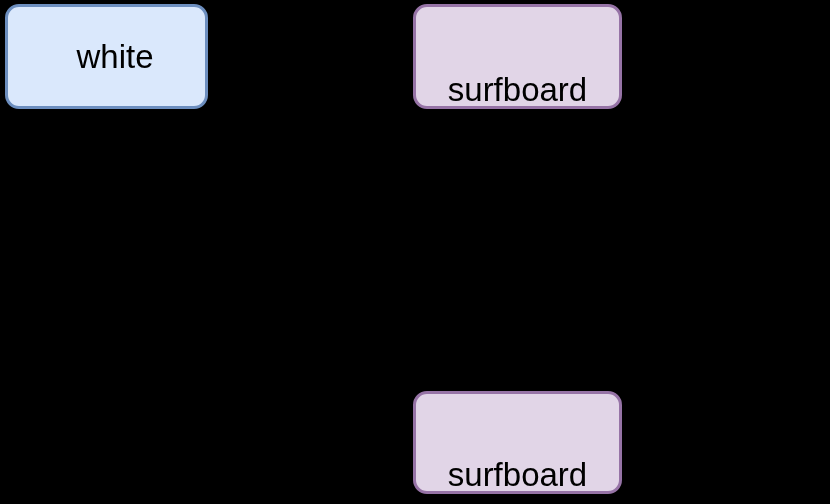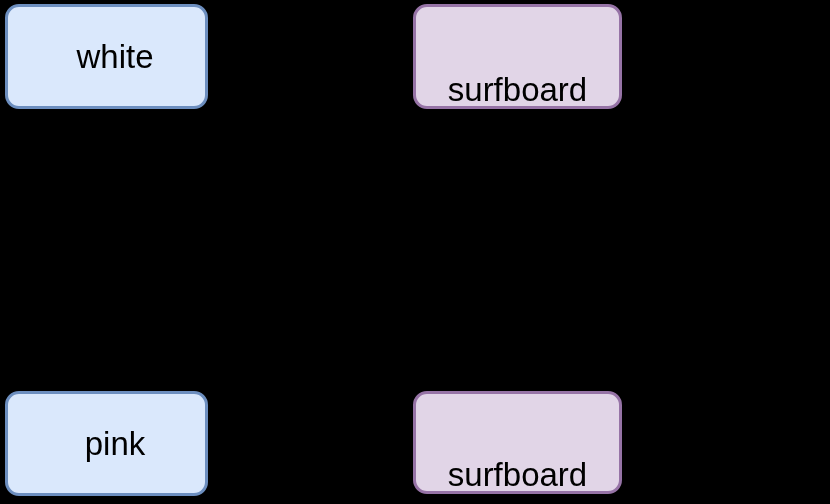--- a/index.html
+++ b/index.html
@@ -68,21 +68,18 @@
 <div id="canvas">
 
   <div class="node fill-blue n-tl">
     <span class="node-label">white</span>
   </div>
 
   <div class="node fill-purple n-tr">
     <span class="node-label">surfboard</span>
   </div>
 
-  <div class="node fill-blue n-bl">
-    <span class="node-label">pink</span>
-  </div>
 
   <div class="node fill-purple n-br">
     <span class="node-label">surfboard</span>
   </div>
 
 </div>
 
 </body></html>

